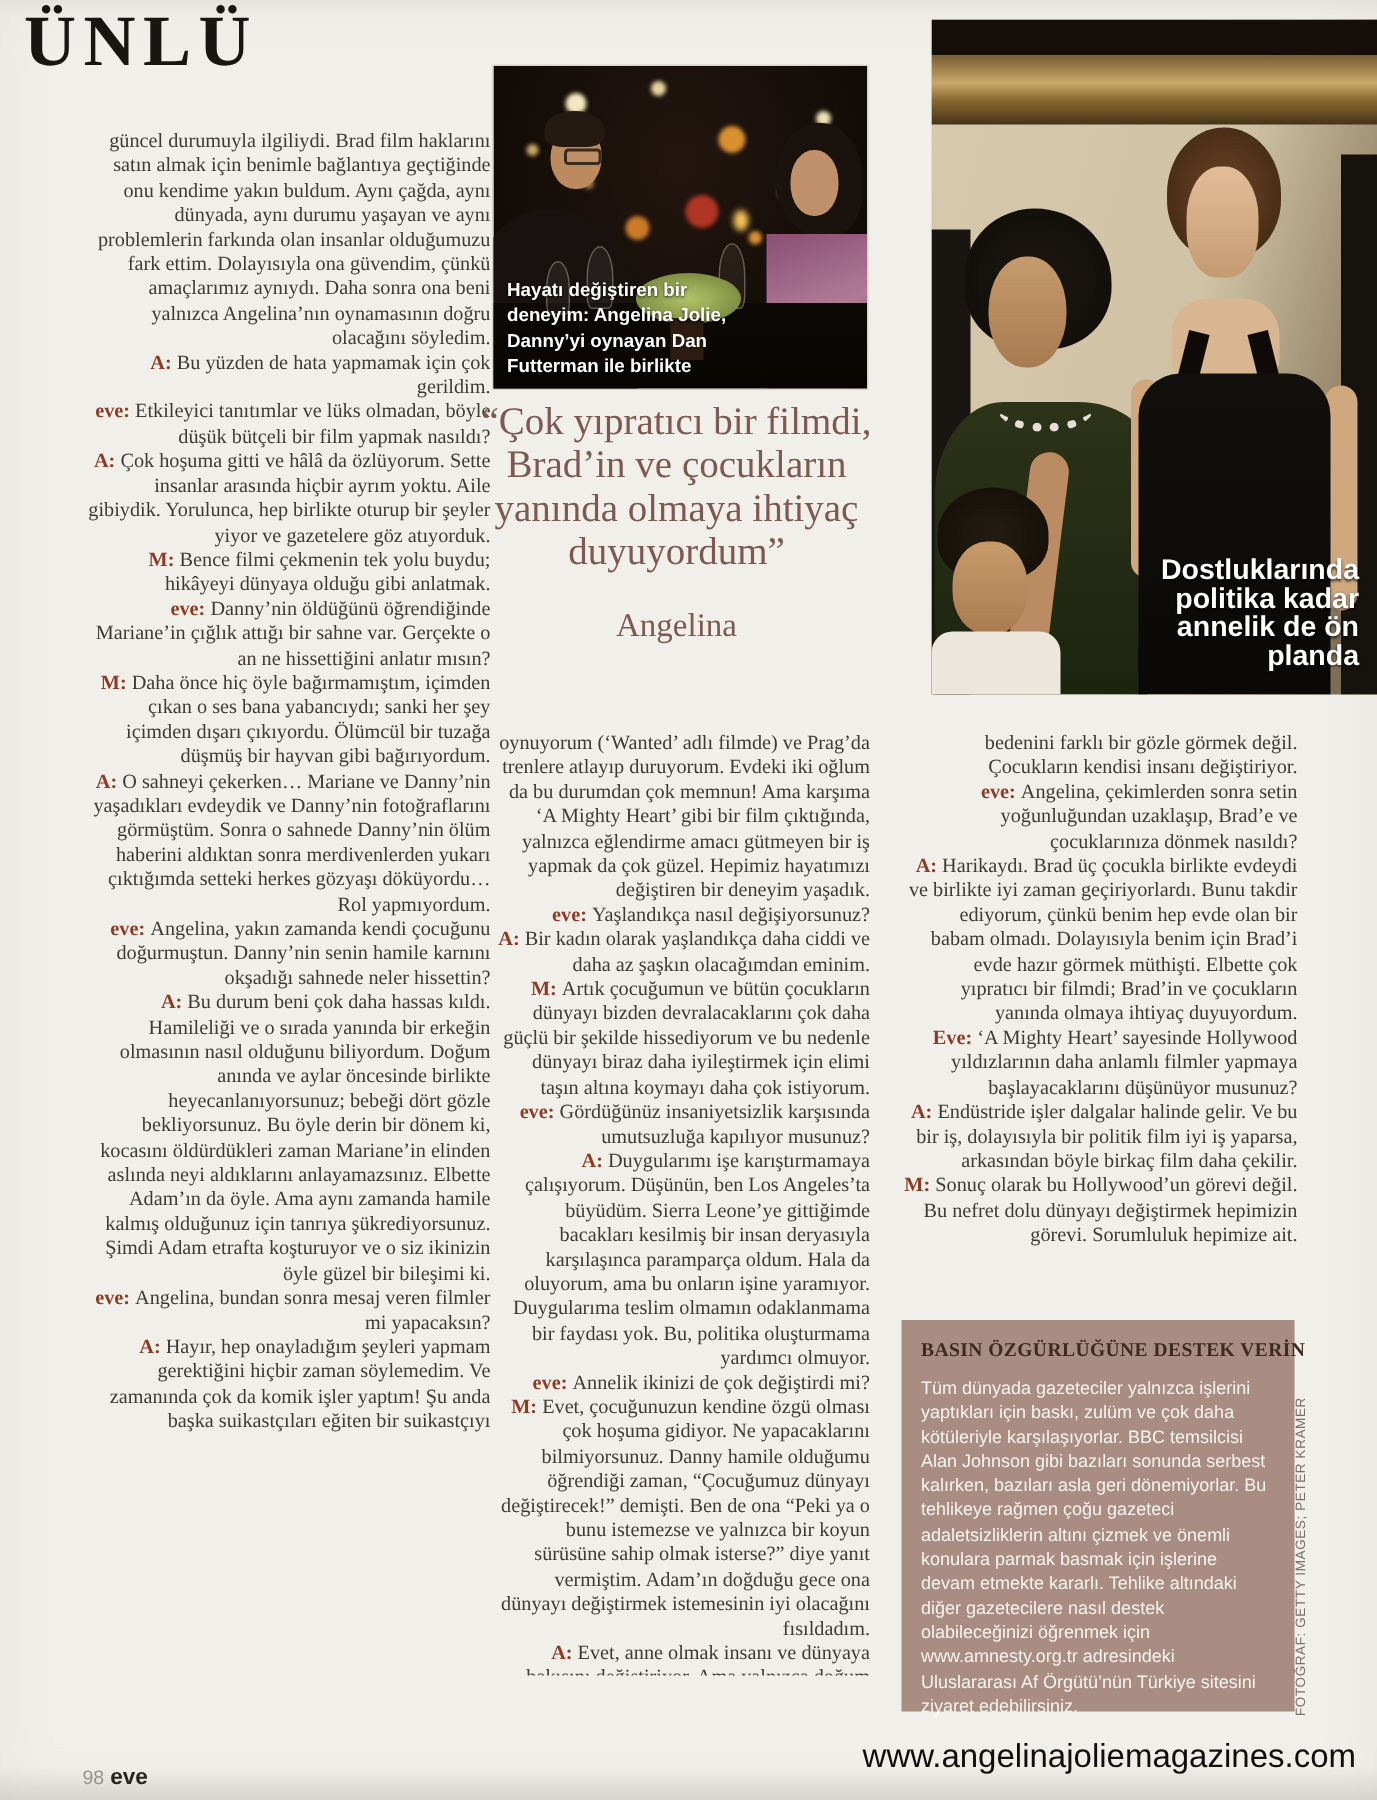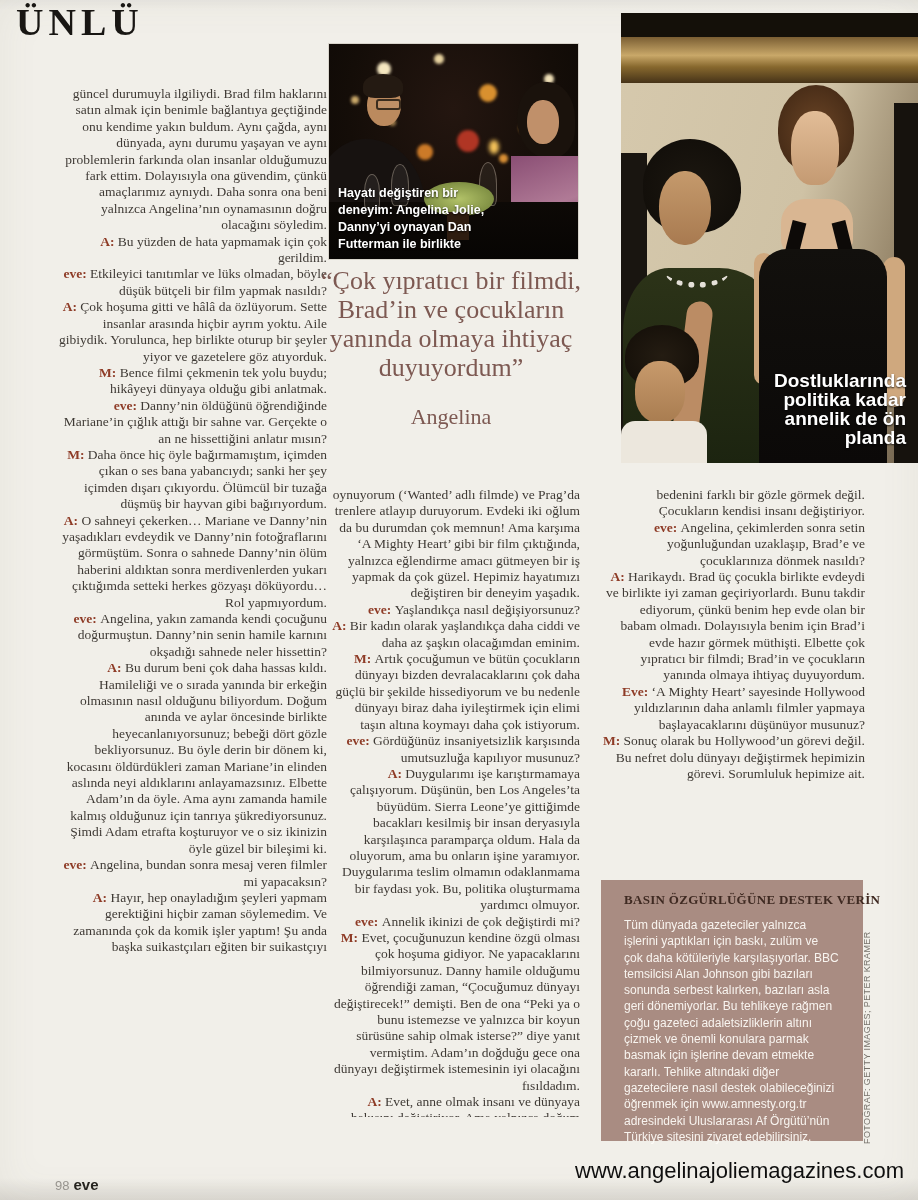--- a/index.html
+++ b/index.html
@@ -11,21 +11,21 @@
   #page{
     position:absolute;left:0;top:0;width:918px;height:1200px;
     background:linear-gradient(180deg,#e9e7e2 0px,#f1efe9 10px,#f1efe9 1178px,#dcd9d3 1200px);
     box-shadow:inset 0 0 40px rgba(120,110,95,0.08);
   }
 
   
   .section-header{
     position:absolute;left:16px;top:0px;
     font-family:"Liberation Serif",serif;font-weight:bold;
-    font-size:38px;letter-spacing:5px;color:#181613;
+    font-size:48px;letter-spacing:5px;color:#181613;
   }
 
   
   .textcol{
     position:absolute;overflow:hidden;
     font-size:13.5px;line-height:16.4px;color:#3f3a35;
     text-align:right;
   }
   .textcol p{margin:0;}
   .speaker{font-weight:bold;color:#8e3b26;}
@@ -112,21 +112,21 @@
   .ev-angelina-arm-l{left:133px;top:240px;width:20px;height:132px;background:#cfa87e;border-radius:10px;}
   .ev-angelina-arm-r{left:262px;top:244px;width:22px;height:150px;background:#cfa87e;border-radius:11px;}
   .ev-child-hair{left:4px;top:312px;width:74px;height:62px;background:radial-gradient(#241c12,#120d07);border-radius:55% 55% 45% 45%;}
   .ev-child-face{left:14px;top:348px;width:50px;height:62px;background:linear-gradient(#c79a6c,#a87c50);border-radius:46%;}
   .ev-child-shirt{left:0;top:408px;width:86px;height:42px;background:#ece7dd;border-radius:14px 14px 0 0;}
   .event-caption{right:12px;bottom:16px;width:180px;text-align:right;font-size:19px;line-height:19px;}
 
   
   .press-box{
     position:absolute;left:601px;top:880px;width:262px;height:261px;
-    background:#a98c82;box-sizing:border-box;padding:12px 23px;
+    background:#a98c82;box-sizing:border-box;padding:12px 13px;
   }
   .press-box-title{
     font-family:"Liberation Serif",serif;font-weight:bold;font-size:13px;
     letter-spacing:0.3px;color:#3f2a22;white-space:nowrap;
   }
   .press-box-body{
     margin-top:9px;font-family:"Liberation Sans",sans-serif;
     font-size:12px;line-height:16.3px;color:rgba(255,253,248,0.92);
   }
 
@@ -236,20 +236,21 @@
     <div class="ev-child-face"></div>
     <div class="ev-child-shirt"></div>
     <div class="photo-caption event-caption">Dostluklarında politika kadar annelik de ön planda</div>
   </div>
 
   <div class="textcol col-right">
       <p>bedenini farklı bir gözle görmek değil. Çocukların kendisi insanı değiştiriyor.</p>
       <p><b class="speaker">eve: </b>Angelina, çekimlerden sonra setin yoğunluğundan uzaklaşıp, Brad’e ve çocuklarınıza dönmek nasıldı?</p>
       <p><b class="speaker">A: </b>Harikaydı. Brad üç çocukla birlikte evdeydi ve birlikte iyi zaman geçiriyorlardı. Bunu takdir ediyorum, çünkü benim hep evde olan bir babam olmadı. Dolayısıyla benim için Brad’i evde hazır görmek müthişti. Elbette çok yıpratıcı bir filmdi; Brad’in ve çocukların yanında olmaya ihtiyaç duyuyordum.</p>
       <p><b class="speaker">Eve: </b>‘A Mighty Heart’ sayesinde Hollywood yıldızlarının daha anlamlı filmler yapmaya başlayacaklarını düşünüyor musunuz?</p>
+      <p><b class="speaker">A: </b>Endüstride işler dalgalar halinde gelir. Ve bu bir iş, dolayısıyla bir politik film iyi iş yaparsa, arkasından böyle birkaç film daha çekilir.</p>
       <p><b class="speaker">M: </b>Sonuç olarak bu Hollywood’un görevi değil. Bu nefret dolu dünyayı değiştirmek hepimizin görevi. Sorumluluk hepimize ait.</p>
     </div>
 
   <div class="press-box">
     <div class="press-box-title">BASIN ÖZGÜRLÜĞÜNE DESTEK VERİN</div>
     <div class="press-box-body">Tüm dünyada gazeteciler yalnızca işlerini yaptıkları için baskı, zulüm ve çok daha kötüleriyle karşılaşıyorlar. BBC temsilcisi Alan Johnson gibi bazıları sonunda serbest kalırken, bazıları asla geri dönemiyorlar. Bu tehlikeye rağmen çoğu gazeteci adaletsizliklerin altını çizmek ve önemli konulara parmak basmak için işlerine devam etmekte kararlı. Tehlike altındaki diğer gazetecilere nasıl destek olabileceğinizi öğrenmek için www.amnesty.org.tr adresindeki Uluslararası Af Örgütü’nün Türkiye sitesini ziyaret edebilirsiniz.</div>
   </div>
 
   <div class="footer-left"><span>98</span><span class="mag">eve</span></div>
 

